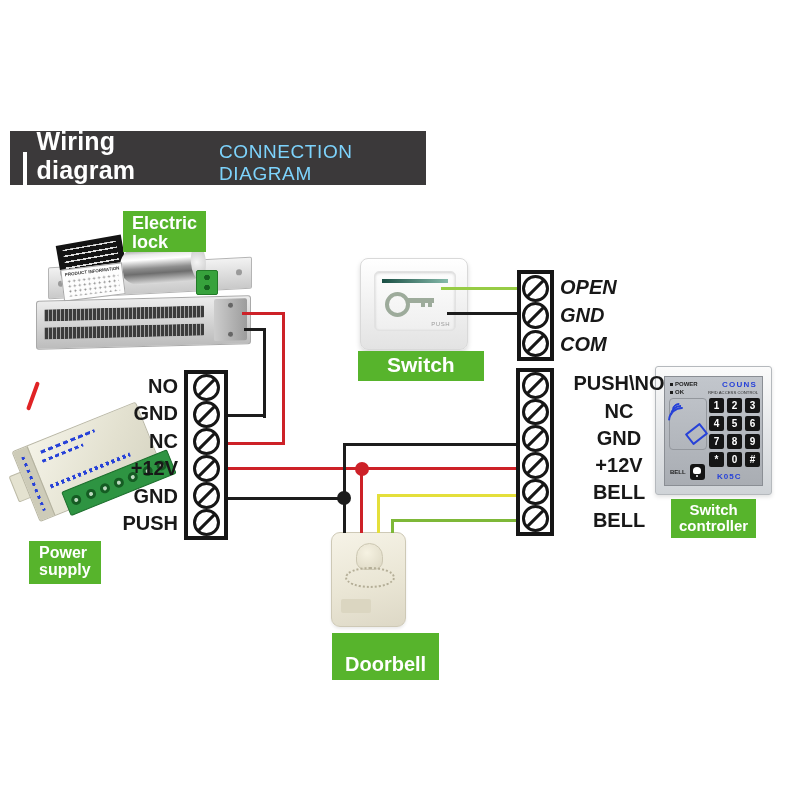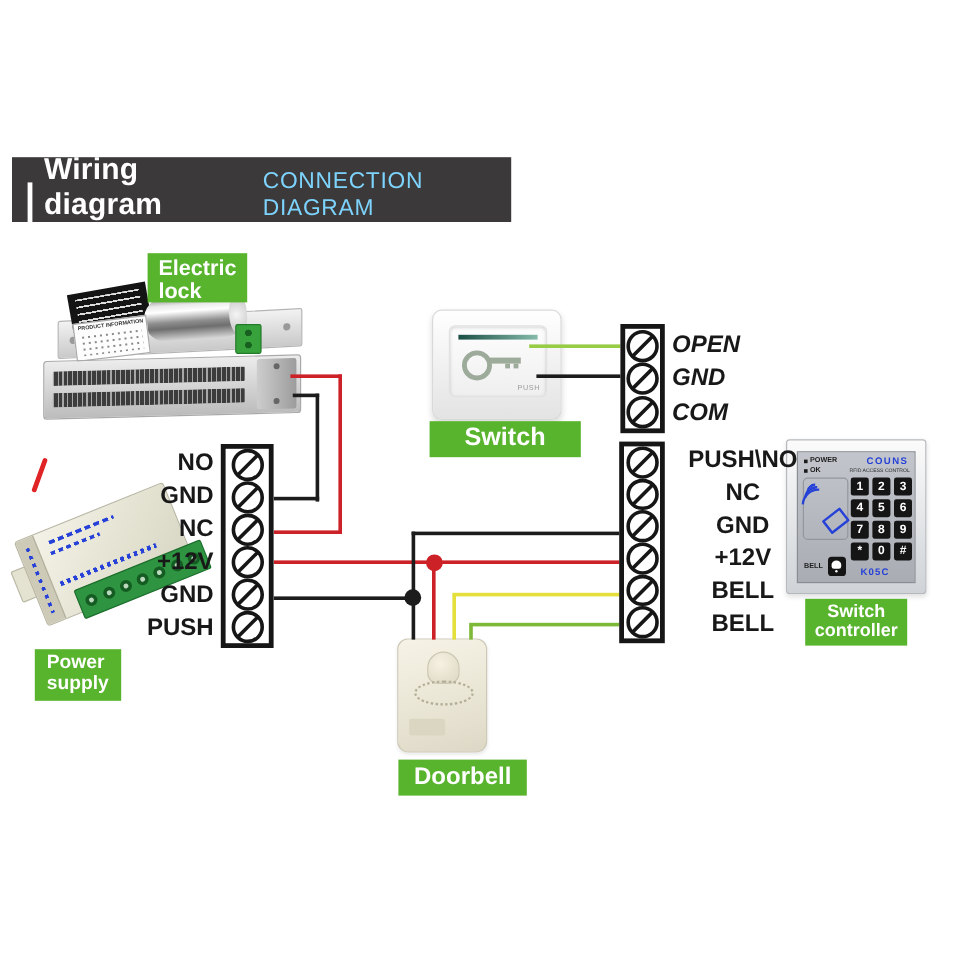--- a/index.html
+++ b/index.html
@@ -12,21 +12,21 @@
           display:flex;align-items:flex-end;}
   .banner-bar{width:4px;height:33px;background:#fff;margin-left:13px;}
   .banner-title{color:#fff;font-size:25px;font-weight:700;margin-left:10px;letter-spacing:.2px;}
   .banner-sub{color:#7dd3fc;font-size:19px;font-weight:400;margin-left:18px;letter-spacing:.6px;}
 
   
   .tag{background:var(--tag_green);color:#fff;font-weight:700;line-height:1.06;}
   .tag-electric{left:123px;top:211px;padding:3px 9px 0;font-size:18px;}
   .tag-switch{left:358px;top:351px;padding:3px 29px 5px;font-size:21px;}
   .tag-power{left:29px;top:541px;padding:4px 10px 5px;font-size:16px;}
-  .tag-doorbell{left:332px;top:633px;padding:4px 13px 5px;font-size:20px;}
+  .tag-doorbell{left:332px;top:633px;padding:21px 13px 5px;font-size:20px;}
   .tag-access{left:671px;top:499px;padding:3px 8px 4px;font-size:15px;text-align:center;}
 
   
   .tblock{background:#fff;border:4px solid var(--line_black);box-sizing:border-box;
           display:flex;flex-direction:column;justify-content:space-evenly;align-items:center;}
   .screw{position:relative;width:21px;height:21px;border:3px solid var(--line_black);
          border-radius:50%;box-sizing:content-box;}
   .screw::after{content:'';position:absolute;left:50%;top:-1px;bottom:-1px;width:3px;
          margin-left:-1.5px;background:var(--line_black);transform:rotate(45deg);}
   .tb-left{left:184px;top:370px;width:44px;height:170px;}

